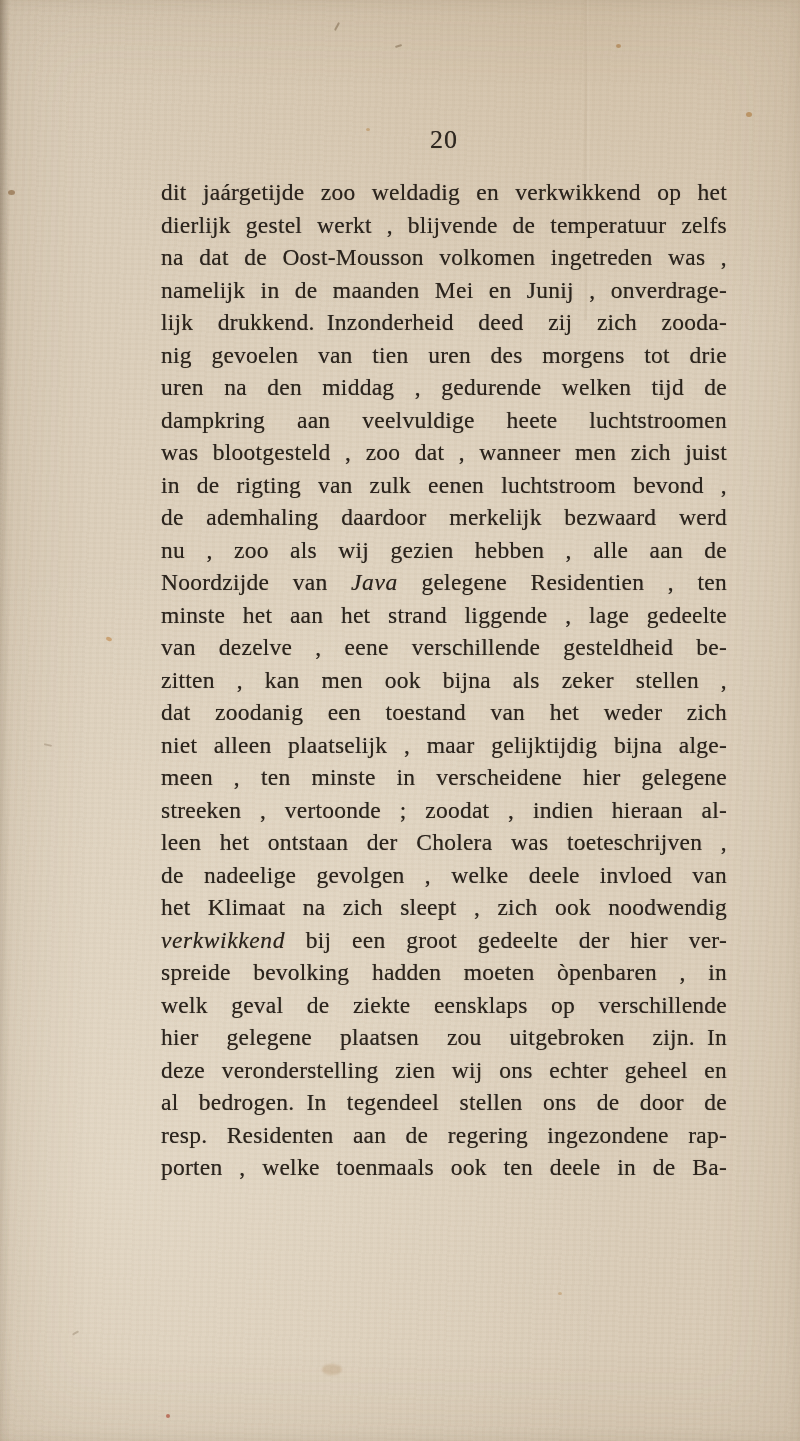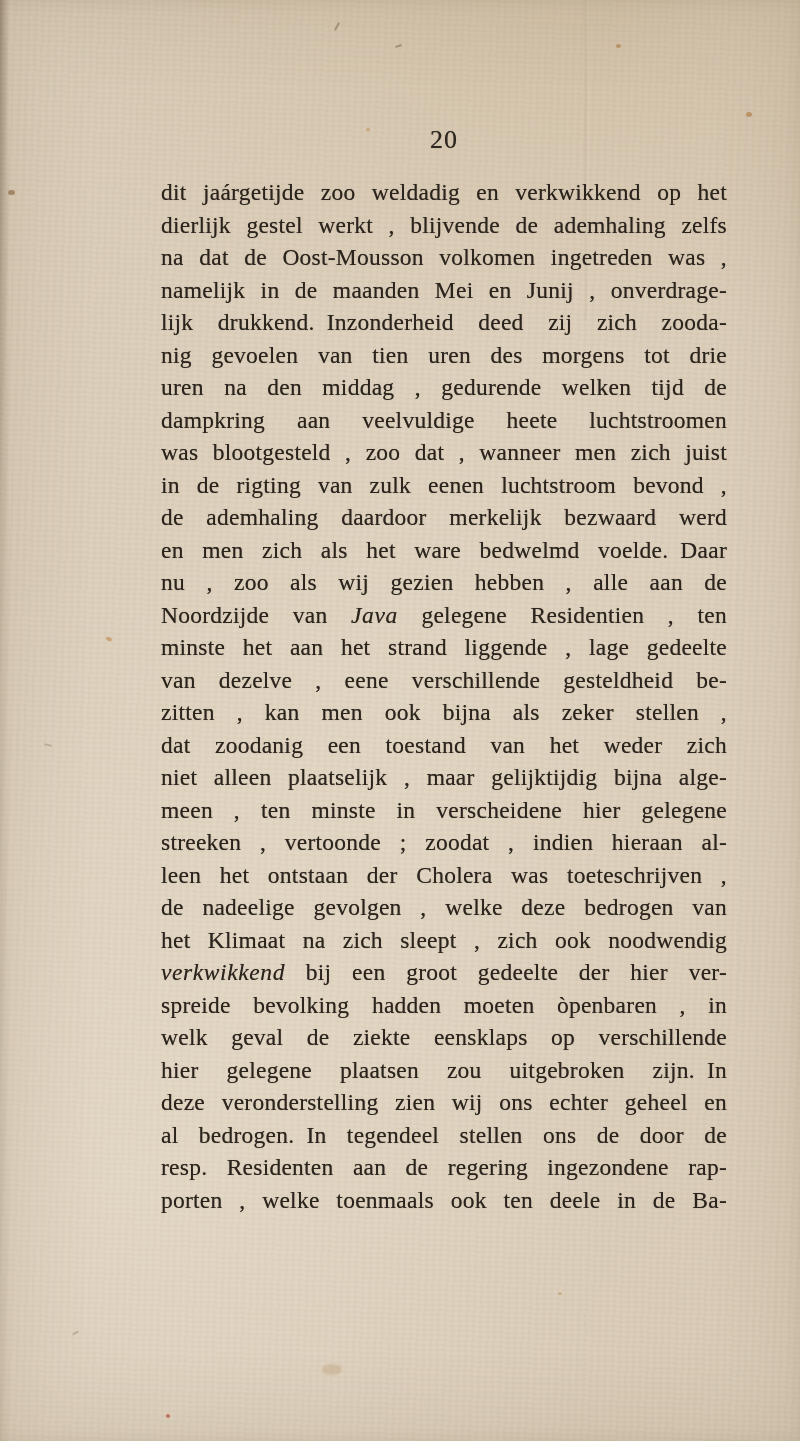--- a/index.html
+++ b/index.html
@@ -102,42 +102,41 @@
 
 <div class="scan-page">
 
   <div class="edge-left"></div>
   <div class="crease"></div>
 
   <div class="page-number">20</div>
 
   <div class="text-block">
       <div class="line"><span>dit jaárgetijde zoo weldadig en verkwikkend op het</span></div>
-      <div class="line"><span>dierlijk gestel werkt , blijvende de ademhaling zelfs</span></div>
+      <div class="line"><span>dierlijk gestel werkt , blijvende de temperatuur zelfs</span></div>
       <div class="line"><span>na dat de Oost-Mousson volkomen ingetreden was ,</span></div>
       <div class="line"><span>namelijk in de maanden Mei en Junij , onverdrage-</span></div>
       <div class="line"><span>lijk drukkend. Inzonderheid deed zij zich zooda-</span></div>
       <div class="line"><span>nig gevoelen van tien uren des morgens tot drie</span></div>
       <div class="line"><span>uren na den middag , gedurende welken tijd de</span></div>
       <div class="line"><span>dampkring aan veelvuldige heete luchtstroomen</span></div>
       <div class="line"><span>was blootgesteld , zoo dat , wanneer men zich juist</span></div>
       <div class="line"><span>in de rigting van zulk eenen luchtstroom bevond ,</span></div>
       <div class="line"><span>de ademhaling daardoor merkelijk bezwaard werd</span></div>
-      <div class="line"><span>en men zich als het ware bedwelmd voelde. Daar</span></div>
       <div class="line"><span>nu , zoo als wij gezien hebben , alle aan de</span></div>
       <div class="line"><span>Noordzijde van </span><i>Java</i><span> gelegene Residentien , ten</span></div>
       <div class="line"><span>minste het aan het strand liggende , lage gedeelte</span></div>
       <div class="line"><span>van dezelve , eene verschillende gesteldheid be-</span></div>
       <div class="line"><span>zitten , kan men ook bijna als zeker stellen ,</span></div>
       <div class="line"><span>dat zoodanig een toestand van het weder zich</span></div>
       <div class="line"><span>niet alleen plaatselijk , maar gelijktijdig bijna alge-</span></div>
       <div class="line"><span>meen , ten minste in verscheidene hier gelegene</span></div>
       <div class="line"><span>streeken , vertoonde ; zoodat , indien hieraan al-</span></div>
       <div class="line"><span>leen het ontstaan der Cholera was toeteschrijven ,</span></div>
-      <div class="line"><span>de nadeelige gevolgen , welke deze bedrogen van</span></div>
+      <div class="line"><span>de nadeelige gevolgen , welke deele invloed van</span></div>
       <div class="line"><span>het Klimaat na zich sleept , zich ook noodwendig</span></div>
       <div class="line"><i>verkwikkend</i><span> bij een groot gedeelte der hier ver-</span></div>
       <div class="line"><span>spreide bevolking hadden moeten òpenbaren , in</span></div>
       <div class="line"><span>welk geval de ziekte eensklaps op verschillende</span></div>
       <div class="line"><span>hier gelegene plaatsen zou uitgebroken zijn. In</span></div>
       <div class="line"><span>deze veronderstelling zien wij ons echter geheel en</span></div>
       <div class="line"><span>al bedrogen. In tegendeel stellen ons de door de</span></div>
       <div class="line"><span>resp. Residenten aan de regering ingezondene rap-</span></div>
       <div class="line"><span>porten , welke toenmaals ook ten deele in de Ba-</span></div>
     </div>

